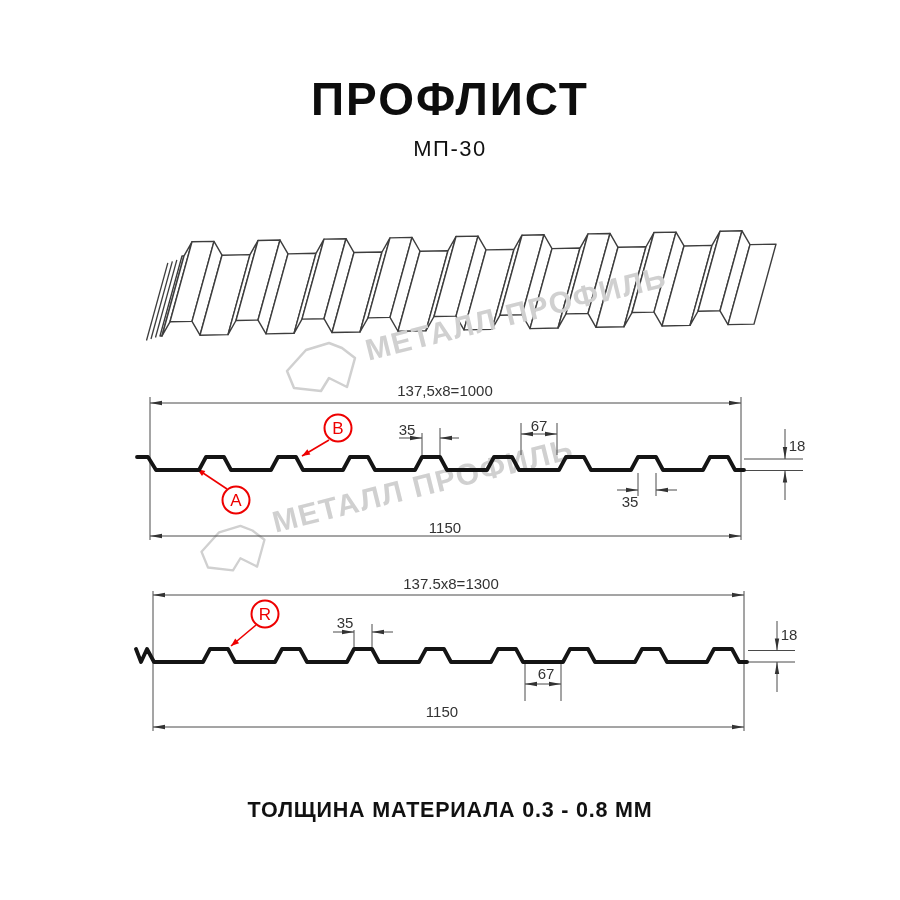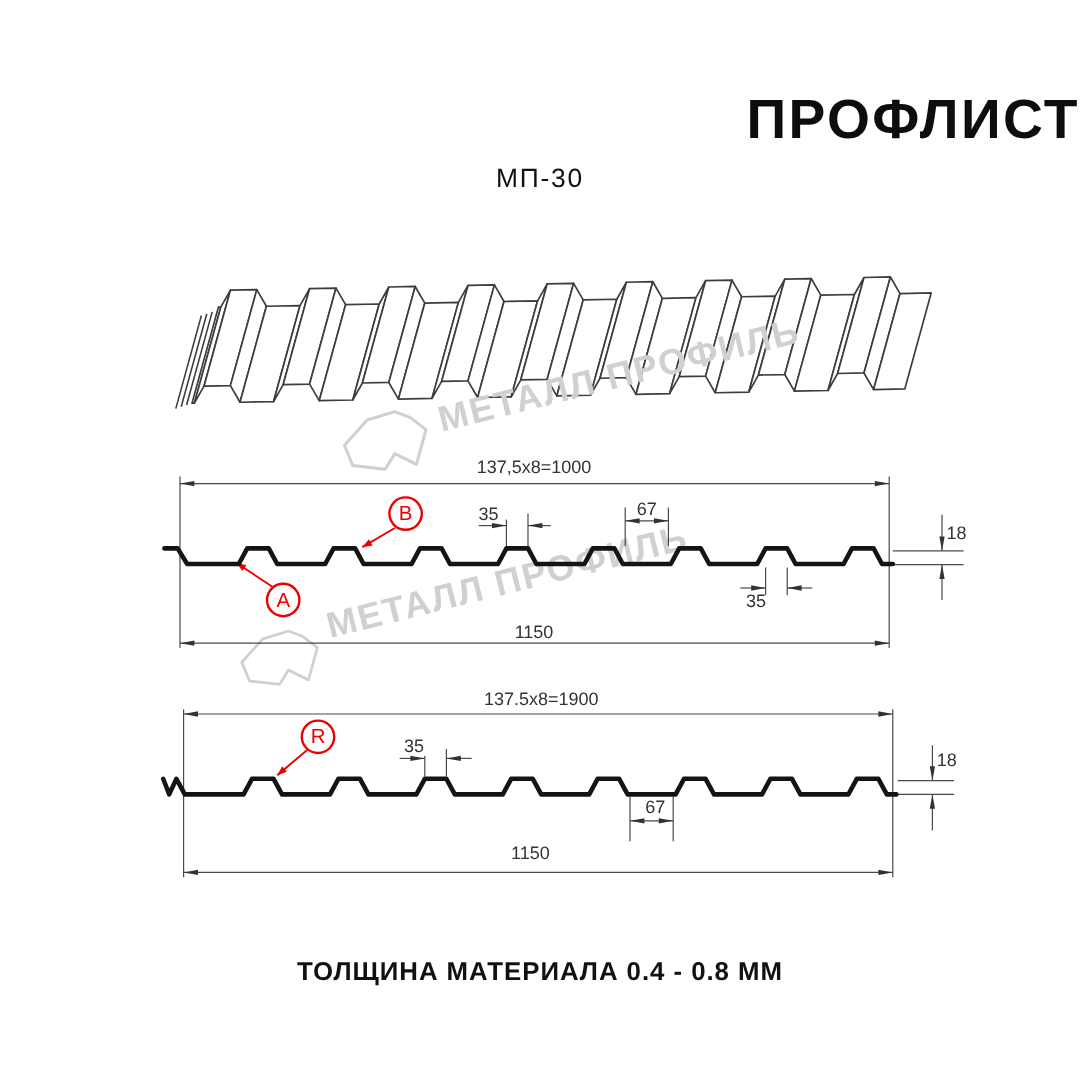--- a/index.html
+++ b/index.html
@@ -2,21 +2,21 @@
 <html style="--red: #ee0000; --ink: #141414; --dimline: #4a4a4a; --dimtext: #333333; --wm: #d0d0d0;"><head>
 <meta charset="utf-8">
 <style>
   :root{
     --red:#ee0000; --ink:#141414; --dimline:#4a4a4a; --dimtext:#333333; --wm:#d0d0d0;
   }
   html,body{margin:0;padding:0;background:#fff;}
   .stage{position:relative;width:900px;height:900px;background:#fff;overflow:hidden;
          font-family:"Liberation Sans",sans-serif;}
   .hdr{position:absolute;left:0;right:0;top:76px;text-align:center;z-index:6;}
-  .title{font-size:46px;font-weight:700;letter-spacing:2px;color:#0d0d0d;line-height:1;text-align:right;}
+  .title{font-size:46px;font-weight:700;letter-spacing:2px;color:#0d0d0d;line-height:1;}
   .subtitle{margin-top:14px;font-size:22px;font-weight:500;letter-spacing:1.5px;color:#111;}
   .footer{position:absolute;left:0;right:0;top:798px;text-align:center;z-index:6;
           font-size:21.5px;font-weight:600;letter-spacing:0.8px;color:#111;}
   svg.layer{position:absolute;left:0;top:0;z-index:1;}
   #dims{z-index:3;}
   .wm-logo{position:absolute;z-index:2;}
   .wm-text{position:absolute;z-index:2;font-weight:700;font-size:30px;letter-spacing:1.5px;
            color:var(--wm);white-space:nowrap;transform:translateY(-50%) rotate(-14deg);
            transform-origin:left center;}
   .dim{position:absolute;z-index:4;transform:translate(-50%,-50%);font-size:15px;
@@ -158,21 +158,21 @@
 
   <div class="dim" style="left:445px;top:390px">137,5x8=1000</div>
   <div class="dim" style="left:445px;top:527px">1150</div>
   <div class="dim" style="left:407px;top:429px">35</div>
   <div class="dim" style="left:539px;top:425px">67</div>
   <div class="dim" style="left:630px;top:501px">35</div>
   <div class="dim" style="left:797px;top:445px">18</div>
   <div class="badge" style="left:236px;top:500px">A</div>
   <div class="badge" style="left:338px;top:428px">B</div>
 
-  <div class="dim" style="left:451px;top:583px">137.5x8=1900</div>
+  <div class="dim" style="left:451px;top:583px">137.5x8=1300</div>
   <div class="dim" style="left:442px;top:711px">1150</div>
   <div class="dim" style="left:345px;top:622px">35</div>
   <div class="dim" style="left:546px;top:673px">67</div>
   <div class="dim" style="left:789px;top:634px">18</div>
   <div class="badge" style="left:265px;top:614px">R</div>
 
-  <div class="footer">ТОЛЩИНА МАТЕРИАЛА 0.4 - 0.8 ММ</div>
+  <div class="footer">ТОЛЩИНА МАТЕРИАЛА 0.3 - 0.8 ММ</div>
 </div>
 
 </body></html>

